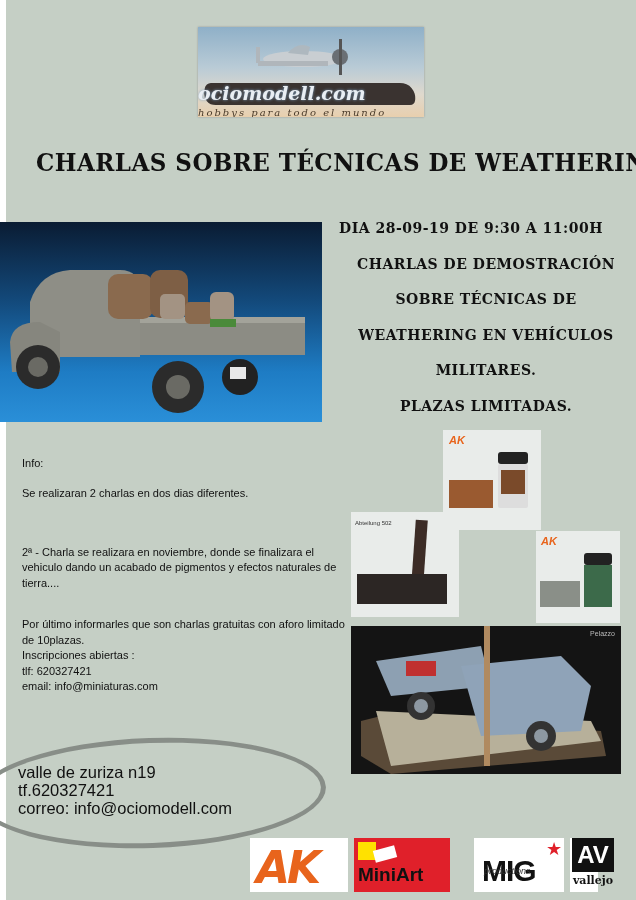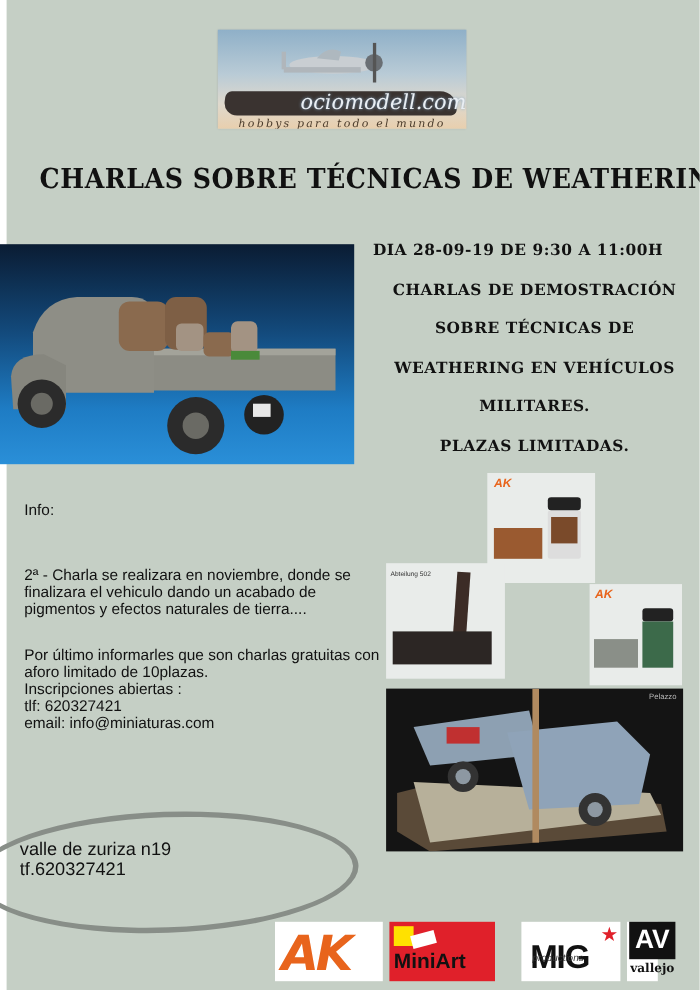--- a/index.html
+++ b/index.html
@@ -5,34 +5,34 @@
   html, body { margin:0; padding:0; }
   body { width:636px; height:900px; position:relative; overflow:hidden; background:#ffffff; font-family:"Liberation Sans", sans-serif; }
   .page { position:absolute; left:6px; top:0; width:630px; height:900px; background:#c5cfc5; }
   .abs { position:absolute; }
   .stencil { font-family:"DejaVu Serif", serif; font-weight:900; color:#111; letter-spacing:0.5px; transform:scaleX(0.92); transform-origin:left center; }
 
   
   .logo { left:192px; top:27px; width:226px; height:90px; background:linear-gradient(180deg,#8fb0c8 0%,#b9cbd6 45%,#dfd9cd 75%,#e8cfae 100%); box-shadow:0 0 2px #999; overflow:hidden; }
   .logo .plane { position:absolute; left:50px; top:8px; width:110px; height:45px; }
   .logo .brush { position:absolute; left:6px; top:56px; width:212px; height:22px; background:#3a3330; border-radius:12px 40px 10px 30px; transform:skewX(-8deg); }
-  .logo .brand { position:absolute; left:0; width:226px; top:55px; text-align:right; font-family:"DejaVu Serif", serif; font-style:italic; font-weight:normal; font-size:19px; color:#e9eef3; text-shadow:0 0 3px #7fa3c4; }
-  .logo .tagline { position:absolute; left:0; width:226px; top:80px; text-align:center; font-family:"DejaVu Serif", serif; font-style:italic; font-size:10px; color:#4a3b2b; letter-spacing:2px; }
+  .logo .brand { position:absolute; left:0; width:226px; top:55px; text-align:left; font-family:"DejaVu Serif", serif; font-style:italic; font-weight:bold; font-size:19px; color:#e9eef3; text-shadow:0 0 3px #7fa3c4; }
+  .logo .tagline { position:absolute; left:0; width:226px; top:80px; text-align:left; font-family:"DejaVu Serif", serif; font-style:italic; font-size:10px; color:#4a3b2b; letter-spacing:2px; }
 
   .title { left:30px; top:148px; font-size:25px; white-space:nowrap; }
 
   
   .photo1 { left:0; top:222px; width:322px; height:200px; background:linear-gradient(180deg,#0a1c33 0%,#134a7c 40%,#1e7cc4 75%,#2a8fd8 100%); overflow:hidden; }
   .photo2 { left:345px; top:626px; width:270px; height:148px; background:#141414; overflow:hidden; }
 
   .event { left:325px; top:220px; width:310px; }
   .event div { font-size:14px; text-align:center; margin-bottom:19.5px; white-space:nowrap; }
   .event div:first-child { text-align:left; margin-left:8px; }
 
-  .info { left:16px; top:456px; width:330px; font-size:14px; color:#111; line-height:15.5px; }
+  .info { left:16px; top:456px; width:330px; font-size:11px; color:#111; line-height:15.5px; }
   .info p { margin:0 0 14px 0; }
 
   .contact-oval { left:-30px; top:738px; width:340px; height:100px; border:5px solid #888e88; border-radius:50%; transform:rotate(-2deg); }
   .contact { left:12px; top:763px; font-size:16.5px; color:#111; line-height:18px; }
 
   .prod { background:#e9ecea; position:absolute; }
 
   .brands { left:244px; top:838px; height:56px; }
   .brand-box { position:absolute; top:0; height:54px; }
 </style>
@@ -82,20 +82,21 @@
     <div>DIA 28-09-19  DE 9:30 A 11:00H</div>
     <div>CHARLAS DE DEMOSTRACIÓN</div>
     <div>SOBRE TÉCNICAS DE</div>
     <div>WEATHERING EN VEHÍCULOS</div>
     <div>MILITARES.</div>
     <div>PLAZAS LIMITADAS.</div>
   </div>
 
   <div class="abs info">
     <p>Info:</p>
+    <p>Se realizaran 2 charlas en dos dias diferentes.</p>
     <p>
       <br>
     </p>
     <p style="margin-bottom:26px;">2ª - Charla se realizara en  noviembre, donde se finalizara el vehiculo dando un acabado de pigmentos y efectos naturales de tierra....</p>
     <p>
       <span>Por último informarles que son charlas gratuitas con aforo limitado de 10plazas.</span><br>
       <span>Inscripciones abiertas :</span><br>
       <span>tlf: 620327421</span><br>
       <span>email: info@miniaturas.com</span>
     </p>
@@ -134,20 +135,21 @@
         <circle cx="190" cy="110" r="7" fill="#8d98a2"></circle>
       <rect x="133" y="0" width="6" height="140" fill="#b08a60"></rect>
     </svg>
     <div style="position:absolute; right:6px; top:4px; font-size:7px; color:#bbb;">Pelazzo</div>
   </div>
 
   <div class="abs contact-oval"></div>
   <div class="abs contact">
     <div>valle de zuriza n19</div>
     <div>tf.620327421</div>
+    <div>correo: info@ociomodell.com</div>
   </div>
 
   <div class="abs brands">
     <div class="brand-box" style="left:0; width:98px; background:#fff;">
       <div style="position:absolute; left:6px; top:4px; font-size:44px; font-weight:900; font-style:italic; color:#e8641c; font-family:'DejaVu Sans', sans-serif; letter-spacing:-3px;">AK</div>
     </div>
     <div class="brand-box" style="left:104px; width:96px; background:#e0202a;">
       <div style="position:absolute; left:4px; top:4px; width:18px; height:18px; background:#ffe100;"></div>
       <div style="position:absolute; left:20px; top:10px; width:22px; height:12px; background:#fff; transform:rotate(-15deg);"></div>
       <div style="position:absolute; left:4px; top:26px; font-size:19px; font-weight:900; color:#111;">MiniArt</div>

